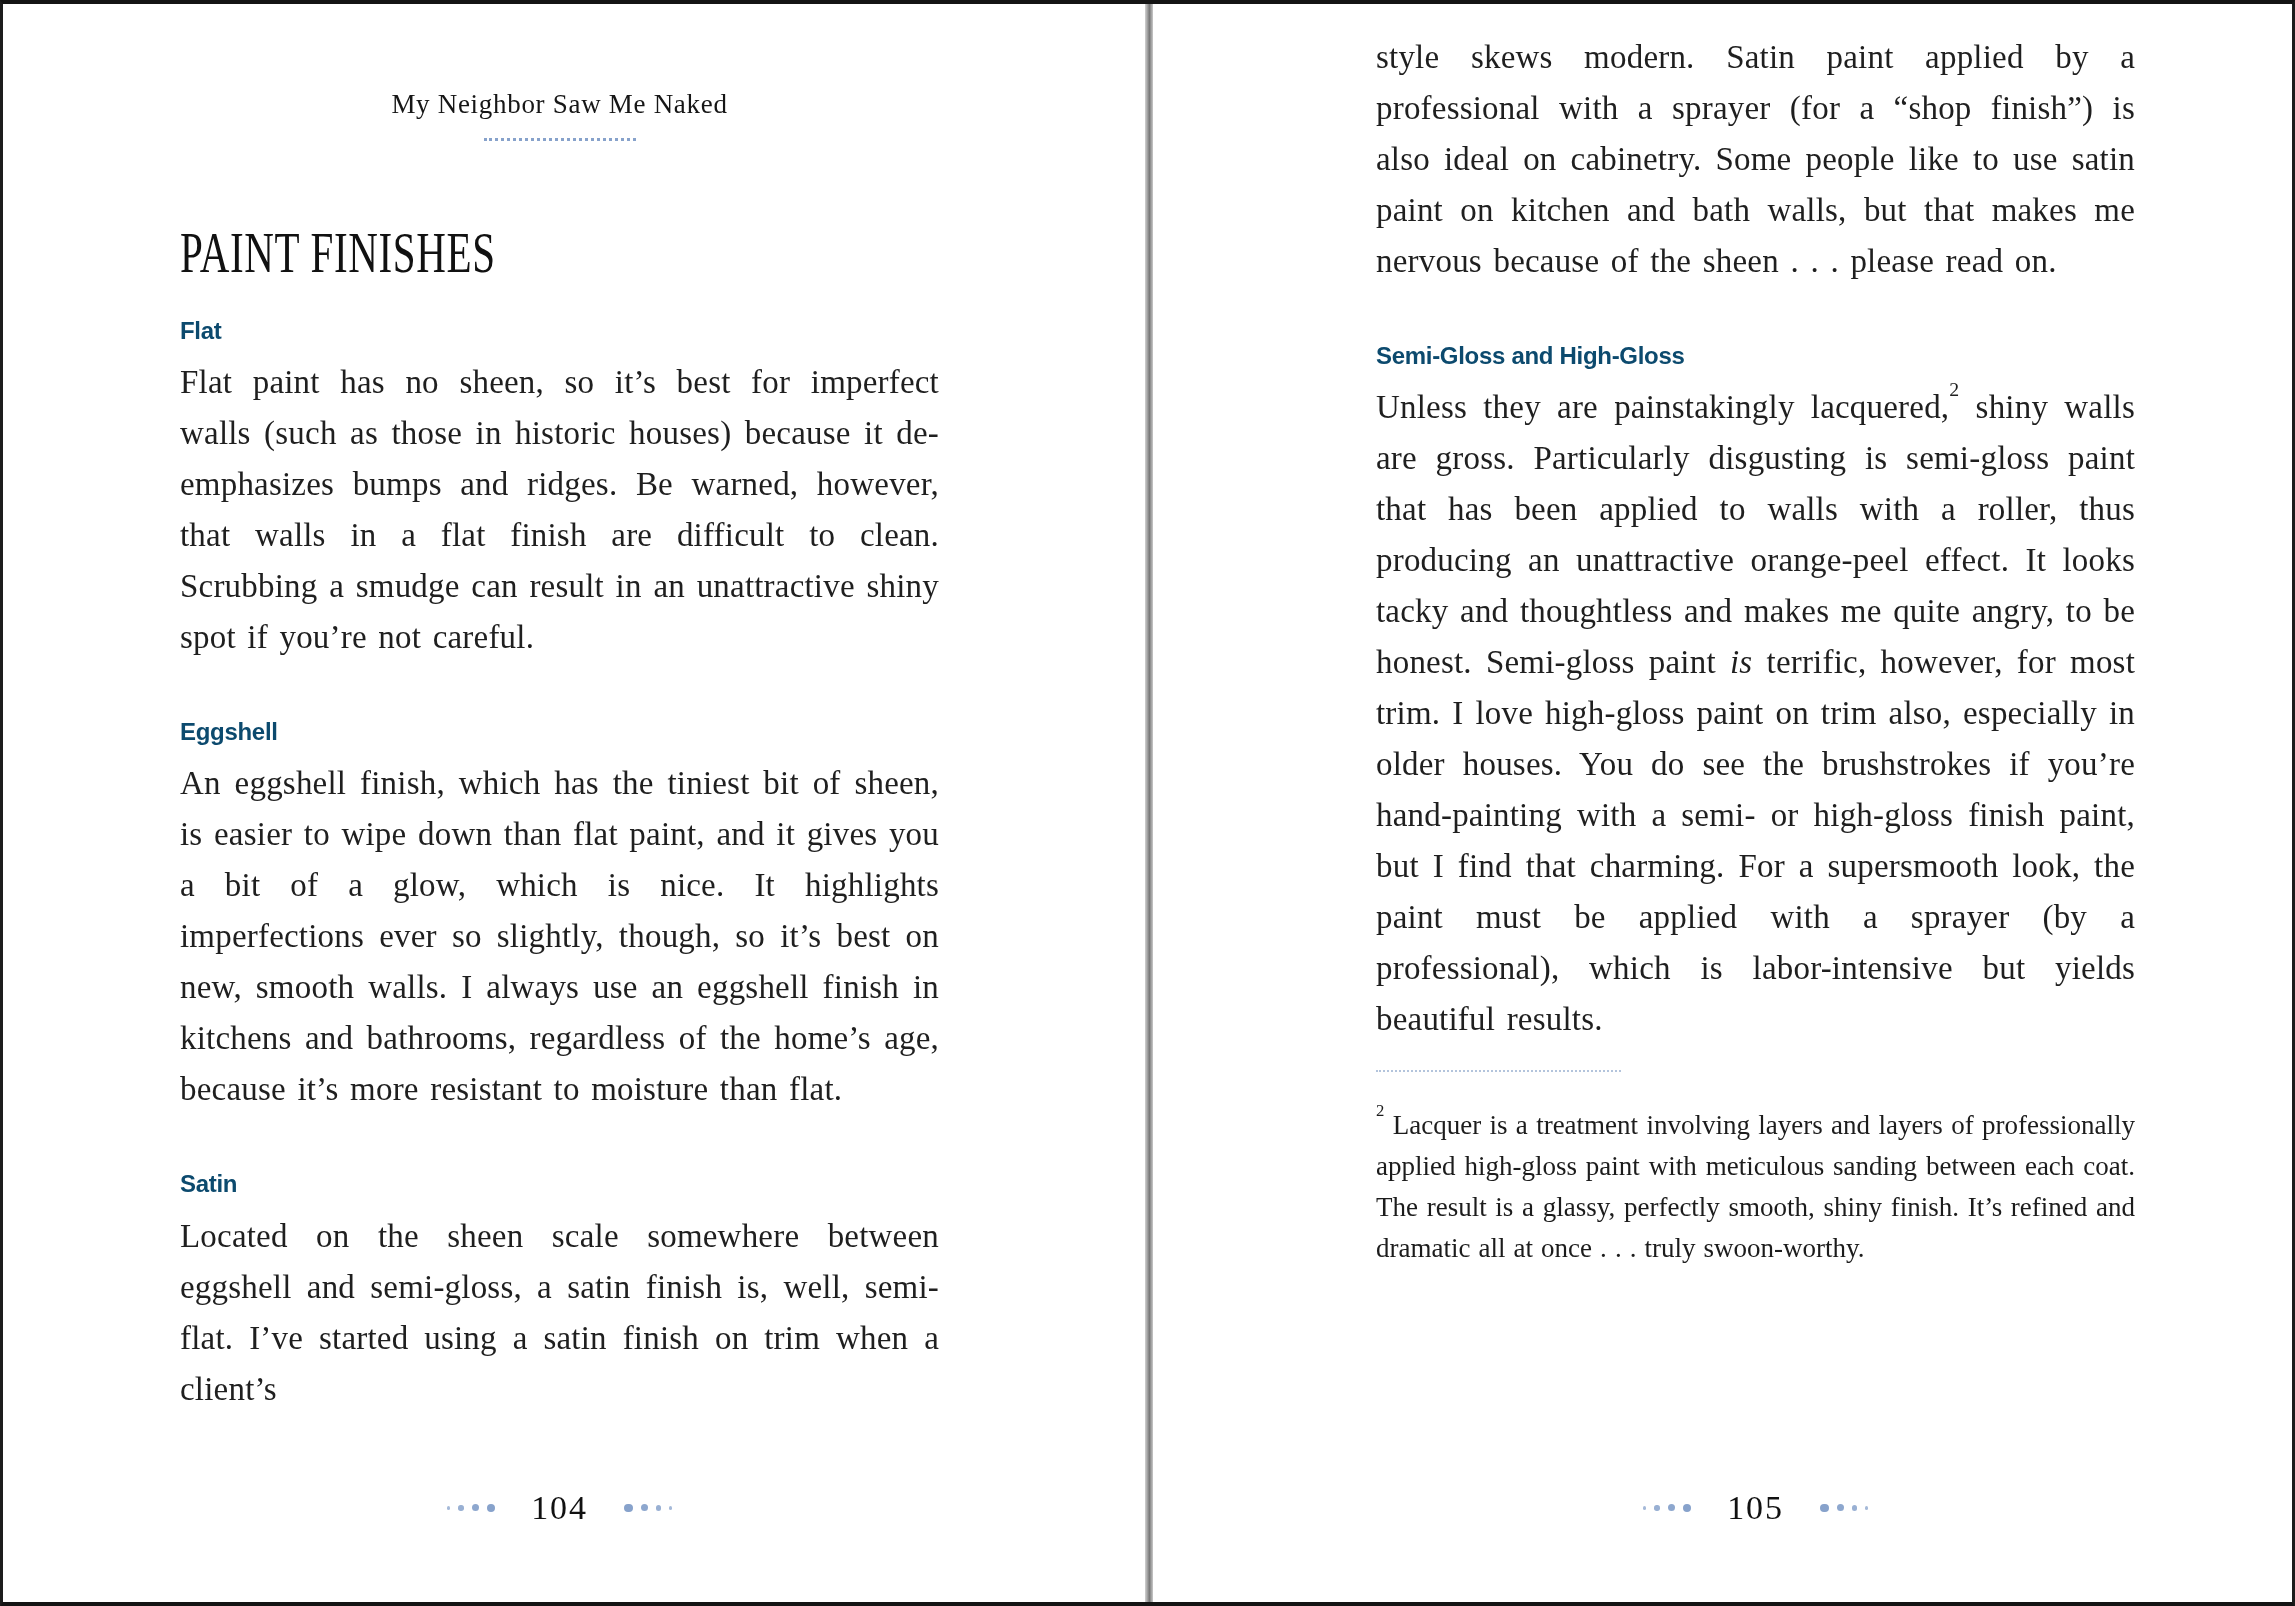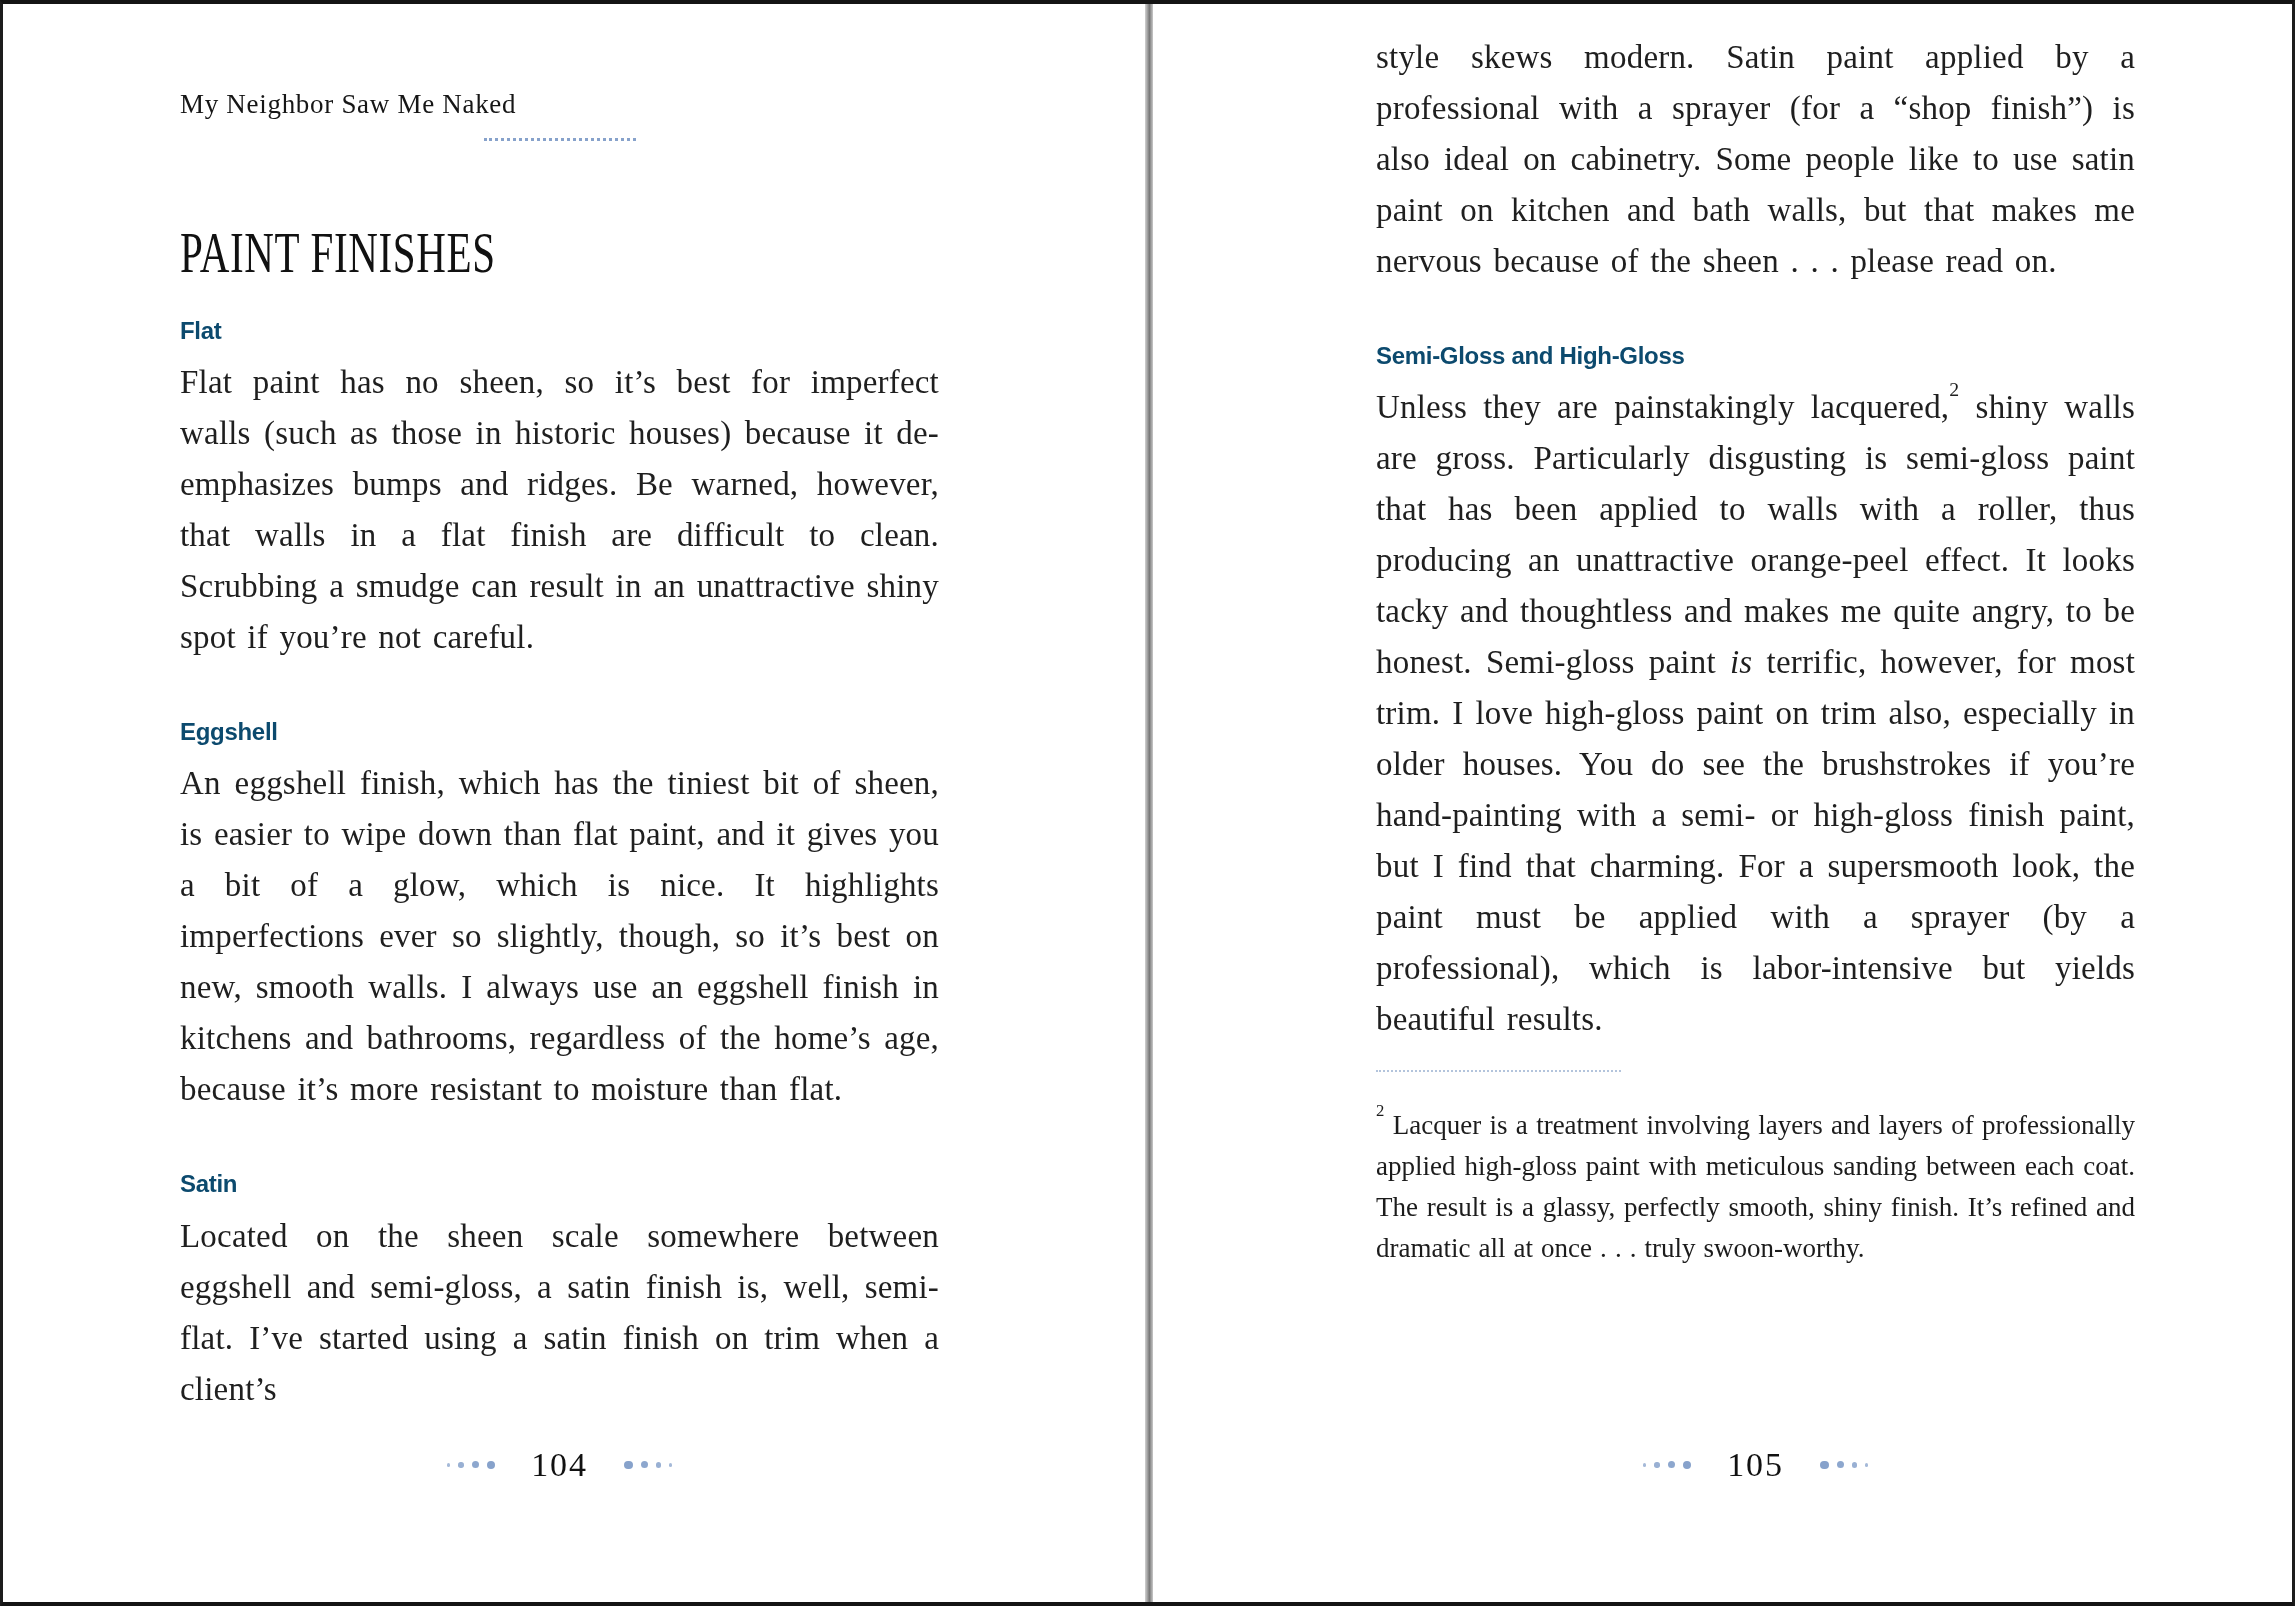--- a/index.html
+++ b/index.html
@@ -18,21 +18,21 @@
 
   .gutter {
     position: absolute; top: 0; bottom: 0; left: 1142px; width: 8px;
     background: linear-gradient(to right, #d2d2d2, #9a9a9a 35%, #777777 55%, #c9c9c9);
   }
 
   .page-col { position: absolute; top: 0; height: 1607px; width: 759px; }
   .page-left  { left: 177px; }
   .page-right { left: 1373px; }
 
-  .running-head-wrap { padding-top: 85px; text-align: left; }
+  .running-head-wrap { padding-top: 85px; text-align: center; }
   .running-head {
     font-size: 27px; letter-spacing: 0.7px; color: #161616;
     font-family: "Liberation Serif", serif;
   }
   .dotted-rule {
     width: 152px; margin: 17.7px auto 0 auto;
     border-top: 3.5px dotted var(--accent);
   }
 
   .display-title {
@@ -66,21 +66,21 @@
   }
   .footnote {
     margin-top: 33px;
     font-size: 27px; line-height: 41px;
     text-align: justify; word-spacing: 1.3px;
     color: #1c1c1c;
   }
   .footnote sup { font-size: 62%; line-height: 0; position: relative; top: -0.5em; }
 
   .pagenum-row {
-    position: absolute; top: 1442px; left: 0; width: 100%;
+    position: absolute; top: 1485px; left: 0; width: 100%;
     display: flex; align-items: center; justify-content: center; gap: 36px; text-align: right;
   }
   .pagenum {
     font-size: 34px; color: #111; letter-spacing: 1.8px;
     font-family: "Liberation Serif", serif;
   }
   .dots { display: flex; align-items: center; gap: 8px; }
   .dot { display: inline-block; border-radius: 50%; background: var(--accent); }
   .dot.s1 { width: 3.5px;  height: 3.5px;  opacity: .75; }
   .dot.s2 { width: 5.3px;  height: 5.3px;  opacity: .85; }

